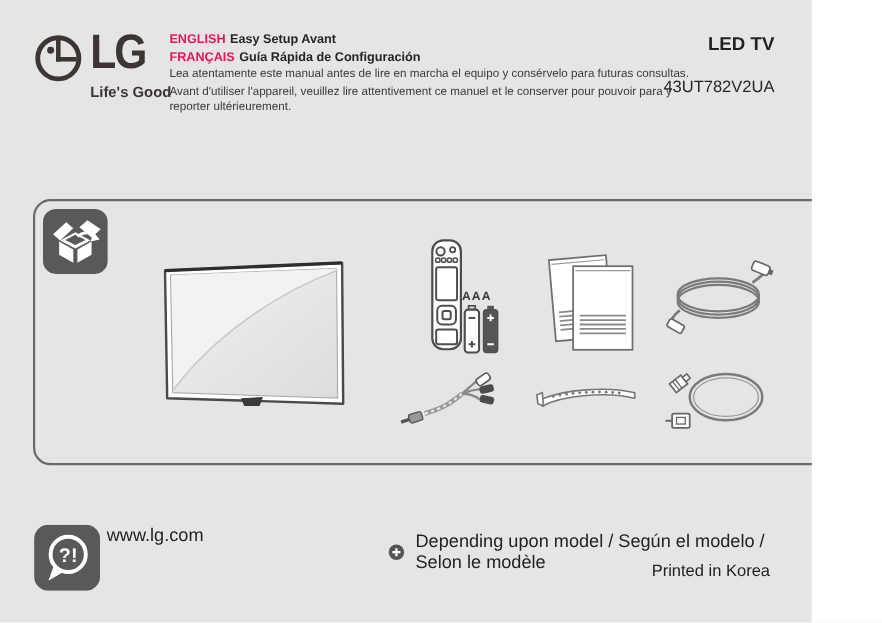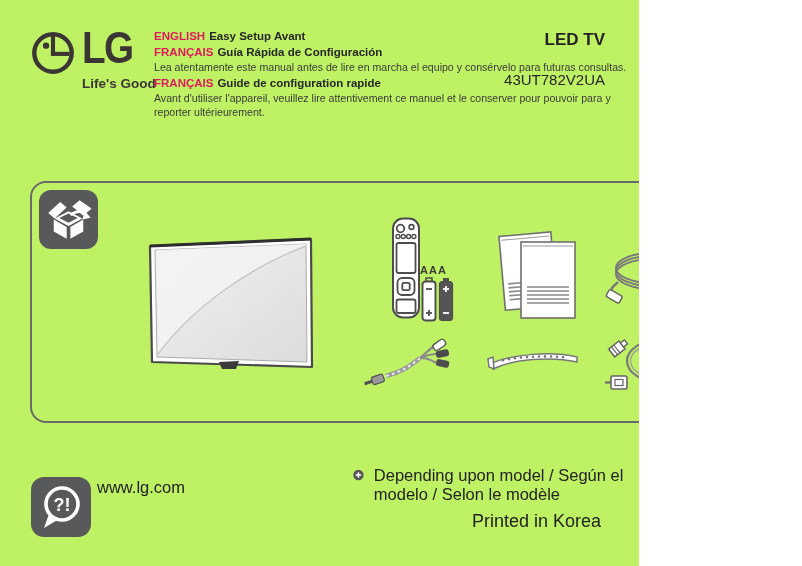--- a/index.html
+++ b/index.html
@@ -1,16 +1,16 @@
 <!DOCTYPE html>
 <html><head>
 <meta charset="utf-8">
 <style>
   html,body{margin:0;padding:0;background:#fff;}
-  .page{position:relative;width:639px;height:566px;background:#bef264;
+  .page{position:relative;width:738px;height:566px;background:#e5e5e5;
         font-family:"Liberation Sans",sans-serif;overflow:hidden;color:#2b2b2b;}
 
   
   .lg-symbol{position:absolute;left:31px;top:31px;width:44px;height:44px;}
   .lg-wordmark{position:absolute;left:82px;top:26px;font-size:44px;font-weight:800;
                color:#3b3533;letter-spacing:-2px;line-height:1;transform:scaleX(.88);
                transform-origin:left top;}
   .lg-tagline{position:absolute;left:82px;top:76px;font-size:13.5px;font-weight:700;color:#3b3533;}
 
   .lang-block{position:absolute;left:154px;top:29px;width:478px;}
@@ -34,24 +34,24 @@
   .battery-label{font-size:11px;font-weight:bold;color:#3a3a3a;letter-spacing:1px;margin:0 0 1px 1px;}
   .docs-ill{left:462px;top:42px;}
   .power-ill{left:571px;top:53px;}
   .av-ill{left:332px;top:153px;}
   .strap-ill{left:453px;top:160px;}
   .rf-ill{left:571px;top:147px;}
 
   
   .help-icon{position:absolute;left:31px;top:477px;width:60px;height:60px;}
   .website{position:absolute;left:97px;top:478px;font-size:16.5px;color:#222;}
-  .model-note{position:absolute;left:353px;top:466px;display:flex;align-items:flex-start;}
+  .model-note{position:absolute;left:353px;top:483px;display:flex;align-items:center;}
   .plus-icon{width:18px;height:18px;margin-right:10px;}
   .note-text{font-size:16.5px;color:#222;}
-  .printed{position:absolute;right:38px;top:511px;font-size:18px;color:#222;}
+  .printed{position:absolute;right:38px;top:511px;font-size:15px;color:#222;}
 </style>
 </head>
 <body>
 
 <div class="page">
 
   <svg class="lg-symbol" viewBox="0 0 60 60">
     <circle cx="30" cy="30" r="25.5" fill="none" stroke="#3b3533" stroke-width="6"></circle>
     <circle cx="20.5" cy="20" r="4.3" fill="#3b3533"></circle>
     <rect x="27.2" y="6" width="5.6" height="28" fill="#3b3533"></rect>
@@ -66,23 +66,20 @@
         <span class="lang-name">ENGLISH</span><span>Easy Setup Avant</span>
       </div>
     </div>
     <div class="lang-section">
       <div class="lang-head">
         <span class="lang-name">FRANÇAIS</span><span>Guía Rápida de Configuración</span>
       </div>
       <div class="lang-body">Lea atentamente este manual antes de lire en marcha el equipo y consérvelo para futuras consultas.</div>
     </div>
     <div class="lang-section">
-      <div class="lang-head">
-        <span class="lang-name">FRANÇAIS</span><span>Guide de configuration rapide</span>
-      </div>
       <div class="lang-body">Avant d'utiliser l'appareil, veuillez lire attentivement ce manuel et le conserver pour pouvoir para y reporter ultérieurement.</div>
     </div>
   </div>
 
   <div class="model-block">
     <div class="product-type">LED TV</div>
     <div class="model-number">43UT782V2UA</div>
   </div>
 
   <div class="acc-box">

